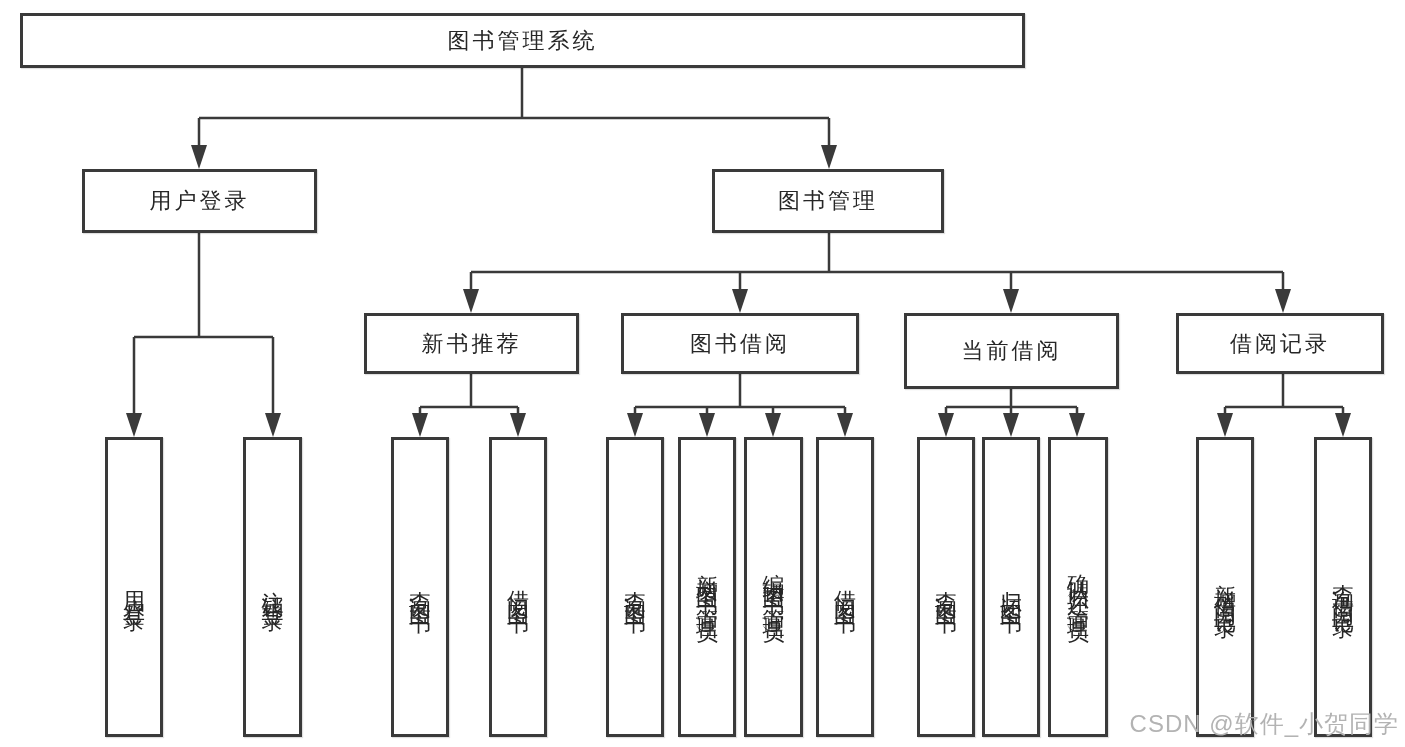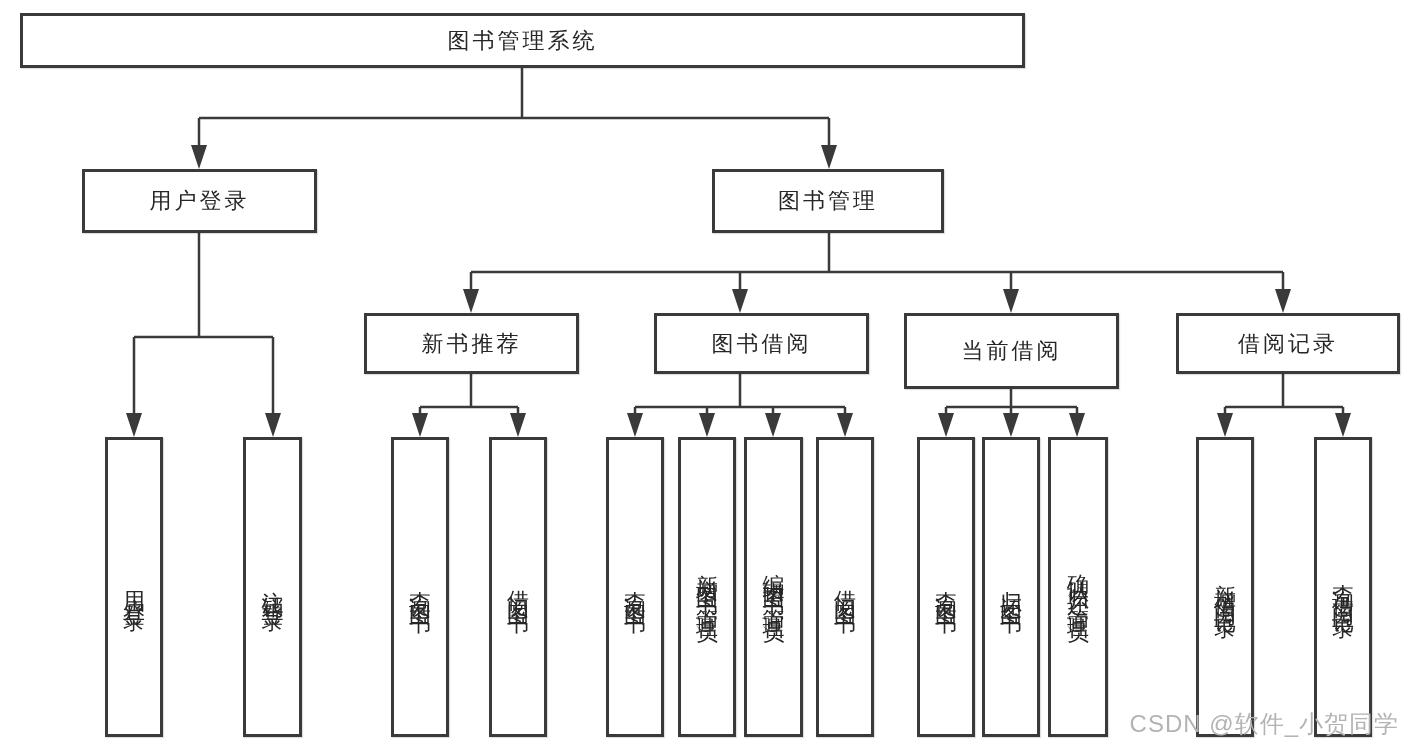--- a/index.html
+++ b/index.html
@@ -75,27 +75,27 @@
   <div class="box h" style="left:82px;top:169px;width:235px;height:64px">
     <span>用户登录</span>
   </div>
   <div class="box h" style="left:712px;top:169px;width:232px;height:64px">
     <span>图书管理</span>
   </div>
 
   <div class="box h" style="left:364px;top:313px;width:215px;height:61px">
     <span>新书推荐</span>
   </div>
-  <div class="box h" style="left:654px;top:313px;width:215px;height:61px">
+  <div class="box h" style="left:621px;top:313px;width:238px;height:61px">
     <span>图书借阅</span>
   </div>
   <div class="box h" style="left:904px;top:313px;width:215px;height:76px">
     <span>当前借阅</span>
   </div>
-  <div class="box h" style="left:1176px;top:313px;width:224px;height:61px">
+  <div class="box h" style="left:1176px;top:313px;width:208px;height:61px">
     <span>借阅记录</span>
   </div>
 
   <div class="box v" style="left:105px;top:437px;width:58px;height:300px">
     <span>用户登录</span>
   </div>
   <div class="box v" style="left:243px;top:437px;width:59px;height:300px">
     <span>注销登录</span>
   </div>
 

